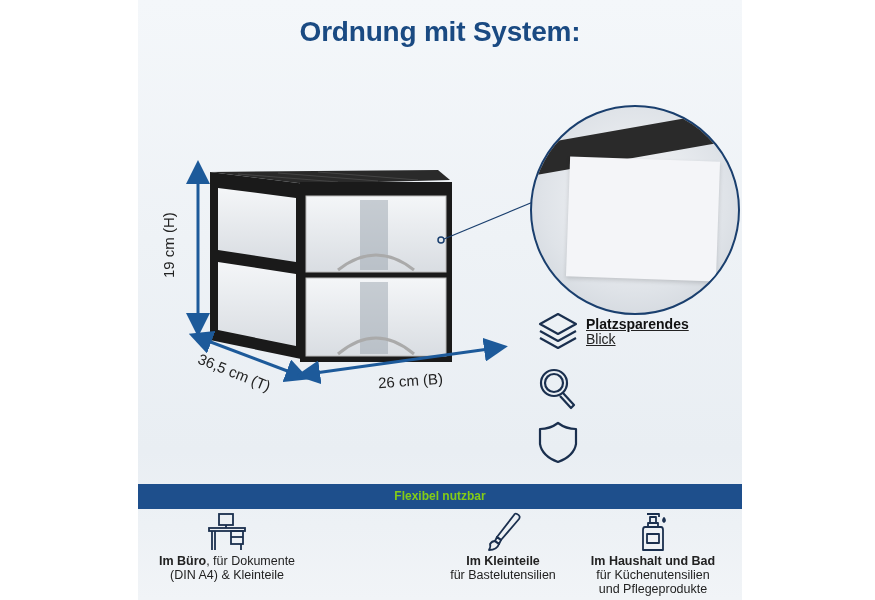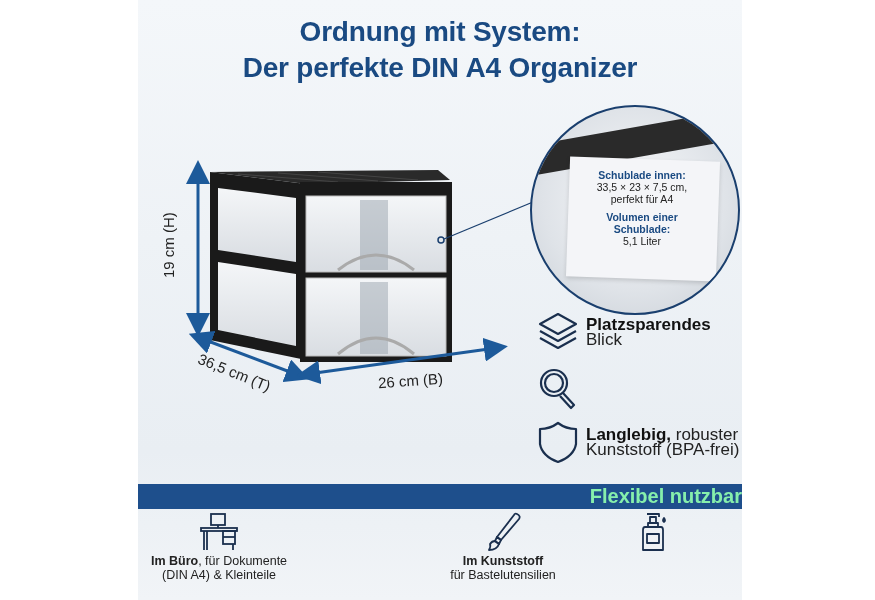--- a/index.html
+++ b/index.html
@@ -31,39 +31,38 @@
     box-shadow: 0 2px 4px rgba(0,0,0,0.15);
   }
   .zoom-text {
     position: absolute; left: 30px; top: 62px; width: 160px; text-align: center;
     font-size: 10.5px; line-height: 12px; color: #222;
   }
   .zoom-text .hl { color: #1a4a82; font-weight: bold; }
   .zoom-text .gap { height: 6px; }
   .feature { position: absolute; left: 398px; display: flex; align-items: center; }
   .feature .ico { width: 44px; height: 44px; margin-right: 6px; }
-  .feature .txt { font-size: 17px; line-height: 15px; color: #222; }
+  .feature .txt { font-size: 14px; line-height: 15px; color: #222; text-decoration: underline; }
   .feature .txt b { color: #111; }
   .banner {
     position: absolute; left: 0; top: 484px; width: 604px; height: 25px;
-    background: #1e4f8c; color: #86efac; text-align: right;
-    font-weight: bold; font-size: 20px; line-height: 25px;
+    background: #1e4f8c; color: #84cc16; text-align: center;
+    font-weight: bold; font-size: 12px; line-height: 25px;
   }
   .usage { position: absolute; top: 512px; width: 150px; text-align: center; }
   .usage .ico { width: 44px; height: 40px; margin: 0 auto 2px auto; display: block; }
   .usage .txt { font-size: 12.5px; line-height: 14px; color: #222; }
 </style>
 </head>
 <body>
 
 <div class="panel">
 
   <div class="title">
     <div>Ordnung mit System:</div>
-    <div>Der perfekte DIN A4 Organizer</div>
   </div>
 
   <svg style="position:absolute;left:0;top:150px" width="400" height="250" viewBox="0 0 400 250">
     <defs>
       <marker id="ah" markerWidth="8" markerHeight="8" refX="4" refY="4" orient="auto-start-reverse">
         <path d="M0,0 L8,4 L0,8 z" fill="#1d5a9a"></path>
       </marker>
       <linearGradient id="glass" x1="0" y1="0" x2="0" y2="1">
         <stop offset="0" stop-color="#f4f6f8"></stop>
         <stop offset="1" stop-color="#d9dde2"></stop>
@@ -97,29 +96,20 @@
     <line x1="170" y1="224" x2="358" y2="198" stroke="#1d5a9a" stroke-width="3" marker-start="url(#ah)" marker-end="url(#ah)"></line>
   </svg>
 
   <div class="dim-label dim-h">19 cm (H)</div>
   <div class="dim-label dim-t">36,5 cm (T)</div>
   <div class="dim-label dim-b">26 cm (B)</div>
 
   <div class="zoom-circle">
     <div style="position:absolute;left:0;top:20px;width:210px;height:30px;background:#2a2a2a;transform:rotate(-10deg);"></div>
     <div class="zoom-paper"></div>
-    <div class="zoom-text">
-      <div class="hl">Schublade innen:</div>
-      <div>33,5 × 23 × 7,5 cm,</div>
-      <div>perfekt für A4</div>
-      <div class="gap"></div>
-      <div class="hl">Volumen einer</div>
-      <div class="hl">Schublade:</div>
-      <div>5,1 Liter</div>
-    </div>
   </div>
 
   <div class="feature" style="top:310px">
     <svg class="ico" viewBox="0 0 44 44" fill="none" stroke="#1a2f4e" stroke-width="2.2" stroke-linejoin="round">
       <path d="M22,4 L40,14 L22,24 L4,14 Z"></path>
       <path d="M4,21 L22,31 L40,21"></path>
       <path d="M4,28 L22,38 L40,28"></path>
     </svg>
     <div class="txt"><b>Platzsparendes</b><br><span>Blick</span></div>
   </div>
@@ -129,53 +119,53 @@
       <circle cx="18" cy="17" r="13"></circle>
       <circle cx="18" cy="17" r="9"></circle>
       <path d="M27,27 L38,39 L35,42 L24,30" stroke-linejoin="round"></path>
     </svg>
   </div>
 
   <div class="feature" style="top:420px">
     <svg class="ico" viewBox="0 0 44 44" fill="none" stroke="#1a2f4e" stroke-width="2.2" stroke-linejoin="round">
       <path d="M22,3 Q30,9 40,9 L40,24 Q38,36 22,42 Q6,36 4,24 L4,9 Q14,9 22,3 Z"></path>
     </svg>
-    <div class="txt"><b>Langlebig,</b><span> robuster</span><br><span>Kunststoff (BPA-frei)</span></div>
   </div>
 
   <div class="banner">Flexibel nutzbar</div>
 
-  <div class="usage" style="left:6px">
+  <div class="usage" style="left:14px">
     <svg class="ico" viewBox="0 0 44 40" fill="none" stroke="#1a2f4e" stroke-width="1.8">
       <rect x="14" y="2" width="14" height="11"></rect>
         <line x1="21" y1="13" x2="21" y2="16"></line>
       <rect x="4" y="16" width="36" height="3"></rect>
       <line x1="7" y1="19" x2="7" y2="38"></line>
         <line x1="10" y1="19" x2="10" y2="38"></line>
       <rect x="26" y="19" width="12" height="13"></rect>
         <line x1="26" y1="25" x2="38" y2="25"></line>
       <line x1="36" y1="32" x2="36" y2="38"></line>
     </svg>
     <div class="txt"><b>Im Büro</b><span>, für Dokumente</span><br><span>(DIN A4) &amp; Kleinteile</span></div>
   </div>
 
 
   <div class="usage" style="left:290px">
     <svg class="ico" viewBox="0 0 44 40" fill="none" stroke="#1a2f4e" stroke-width="1.8" stroke-linejoin="round">
       <path d="M36,2 Q40,4 38,7 L20,28 L16,25 L33,3 Q34,1 36,2 Z"></path>
       <path d="M16,25 L20,28 L18,32 L14,29 Z"></path>
       <path d="M14,29 L18,32 Q16,38 8,38 Q10,34 9,32 Q11,29 14,29 Z"></path>
     </svg>
-    <div class="txt"><b>Im Kunststoff</b><br><span>für Bastelutensilien</span></div>
+    <div class="txt"><b>Im Kleinteile</b><br><span>für Bastelutensilien</span></div>
   </div>
 
   <div class="usage" style="left:440px">
     <svg class="ico" viewBox="0 0 44 40" fill="none" stroke="#1a2f4e" stroke-width="1.8" stroke-linejoin="round">
       <path d="M16,2 L28,2 L28,5"></path>
         <rect x="19" y="5" width="6" height="6"></rect>
       <rect x="17" y="11" width="10" height="4"></rect>
       <path d="M14,15 L30,15 Q32,15 32,18 L32,38 L12,38 L12,18 Q12,15 14,15 Z"></path>
       <rect x="16" y="22" width="12" height="9"></rect>
       <path d="M33,6 Q35,9 33,10 Q31,9 33,6 Z"></path>
     </svg>
+    <div class="txt"><b>Im Haushalt und Bad</b><br><span>für Küchenutensilien</span><br><span>und Pflegeprodukte</span></div>
   </div>
 
 </div>
 
 </body></html>

